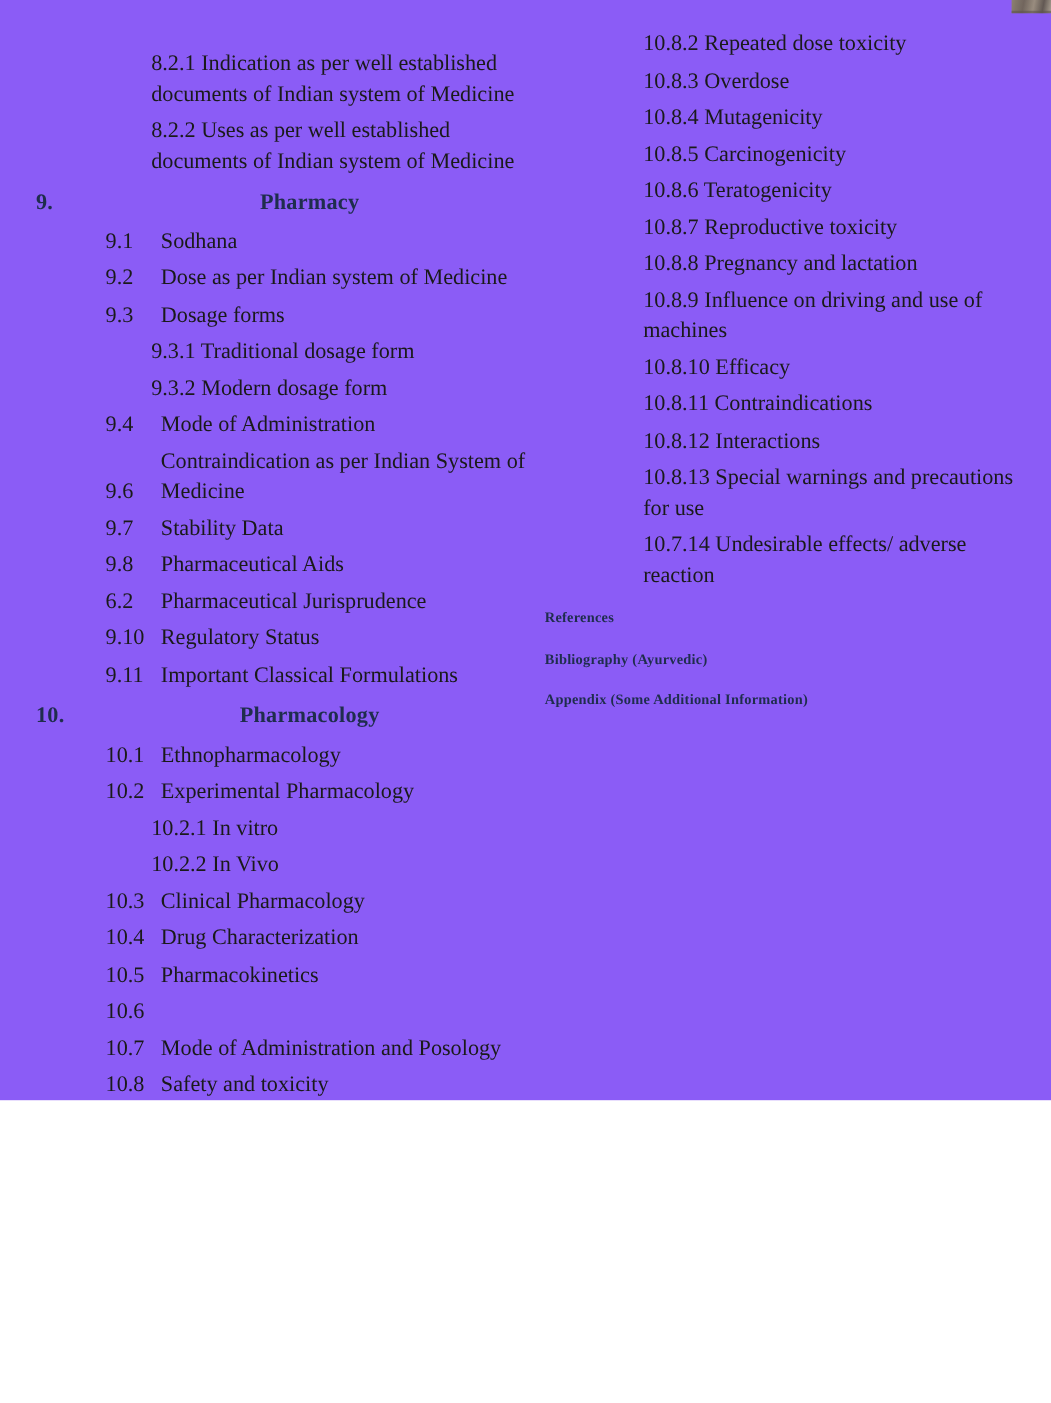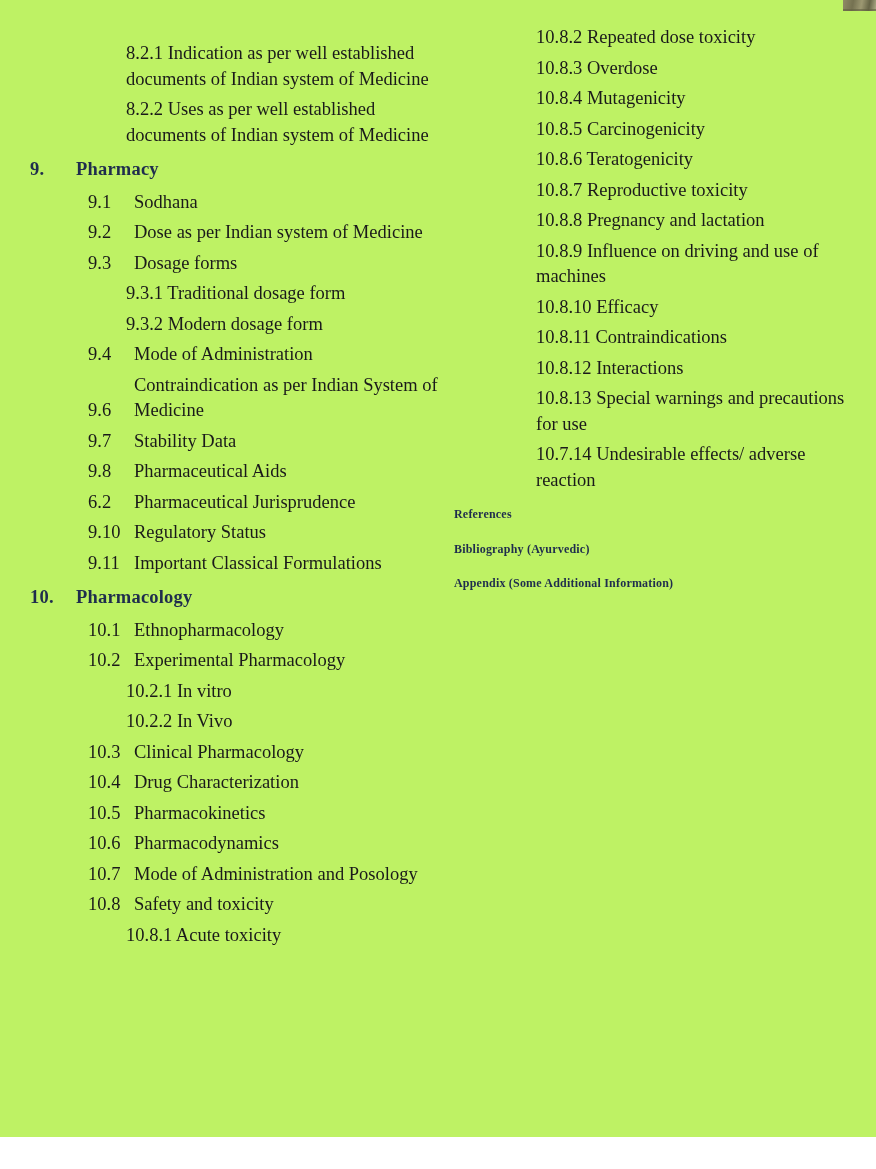--- a/index.html
+++ b/index.html
@@ -4,22 +4,22 @@
 <title>Table of Contents</title>
 <style>
   html, body {
     margin: 0;
     padding: 0;
     background: #ffffff;
   }
   #page {
     position: relative;
     width: 876px;
-    height: 1137px;
-    background: #bef264;
+    height: 917px;
+    background: #8b5cf6;
     overflow: hidden;
     font-family: "Liberation Serif", "DejaVu Serif", serif;
     color: #1a1a1a;
   }
 
   
   #scan-artifact {
     position: absolute;
     top: 0px;
     left: 843px;
@@ -60,21 +60,21 @@
     margin-top: 9px;
     margin-bottom: 7px;
     letter-spacing: 0.2px;
   }
   .lvl1 .num {
     width: 46px;
     flex: 0 0 46px;
     text-align: left;
     padding-left: 4px;
   }
-  .lvl1 .label { flex: 1 1 auto; }
+  .lvl1 .label { flex: 1 1 auto; text-align: center; }
 
   
   .lvl1-plain {
     font-weight: bold;
     color: #1f2d4d;
     font-size: 12px;
     line-height: 25.5px;
     margin-top: 9px;
     margin-bottom: 7px;
     padding-left: 10px;
@@ -207,21 +207,20 @@
       <span class="label">Drug Characterization</span>
     </div>
 
     <div class="toc-row lvl2">
       <span class="num">10.5</span>
       <span class="label">Pharmacokinetics</span>
     </div>
 
     <div class="toc-row lvl2">
       <span class="num">10.6</span>
-      <span class="label">Pharmacodynamics</span>
     </div>
 
     <div class="toc-row lvl2">
       <span class="num">10.7</span>
       <span class="label">Mode of Administration and Posology</span>
     </div>
 
     <div class="toc-row lvl2">
       <span class="num">10.8</span>
       <span class="label">Safety and toxicity</span>

